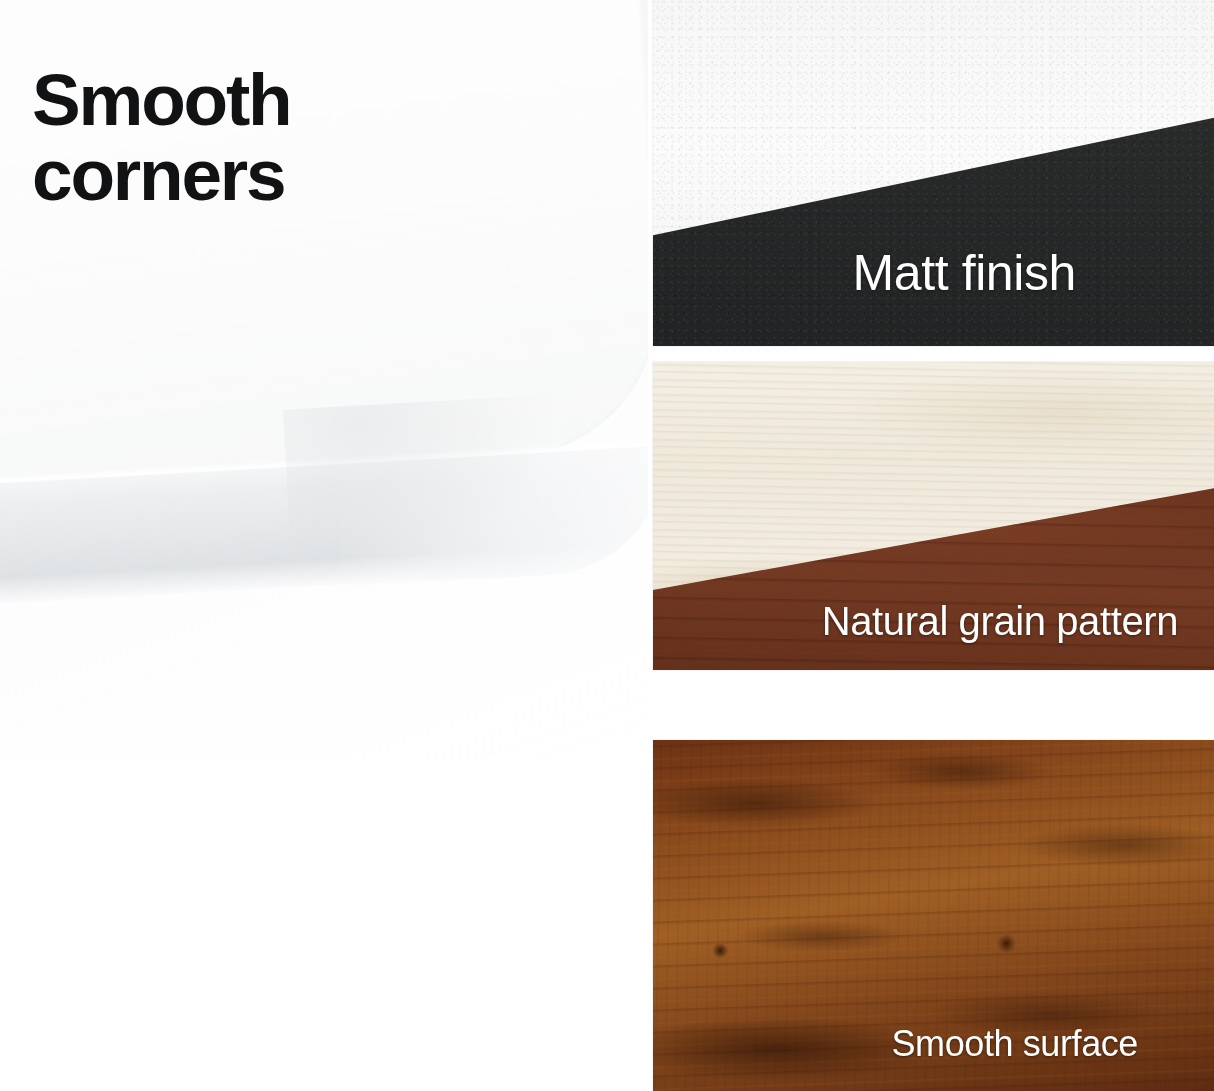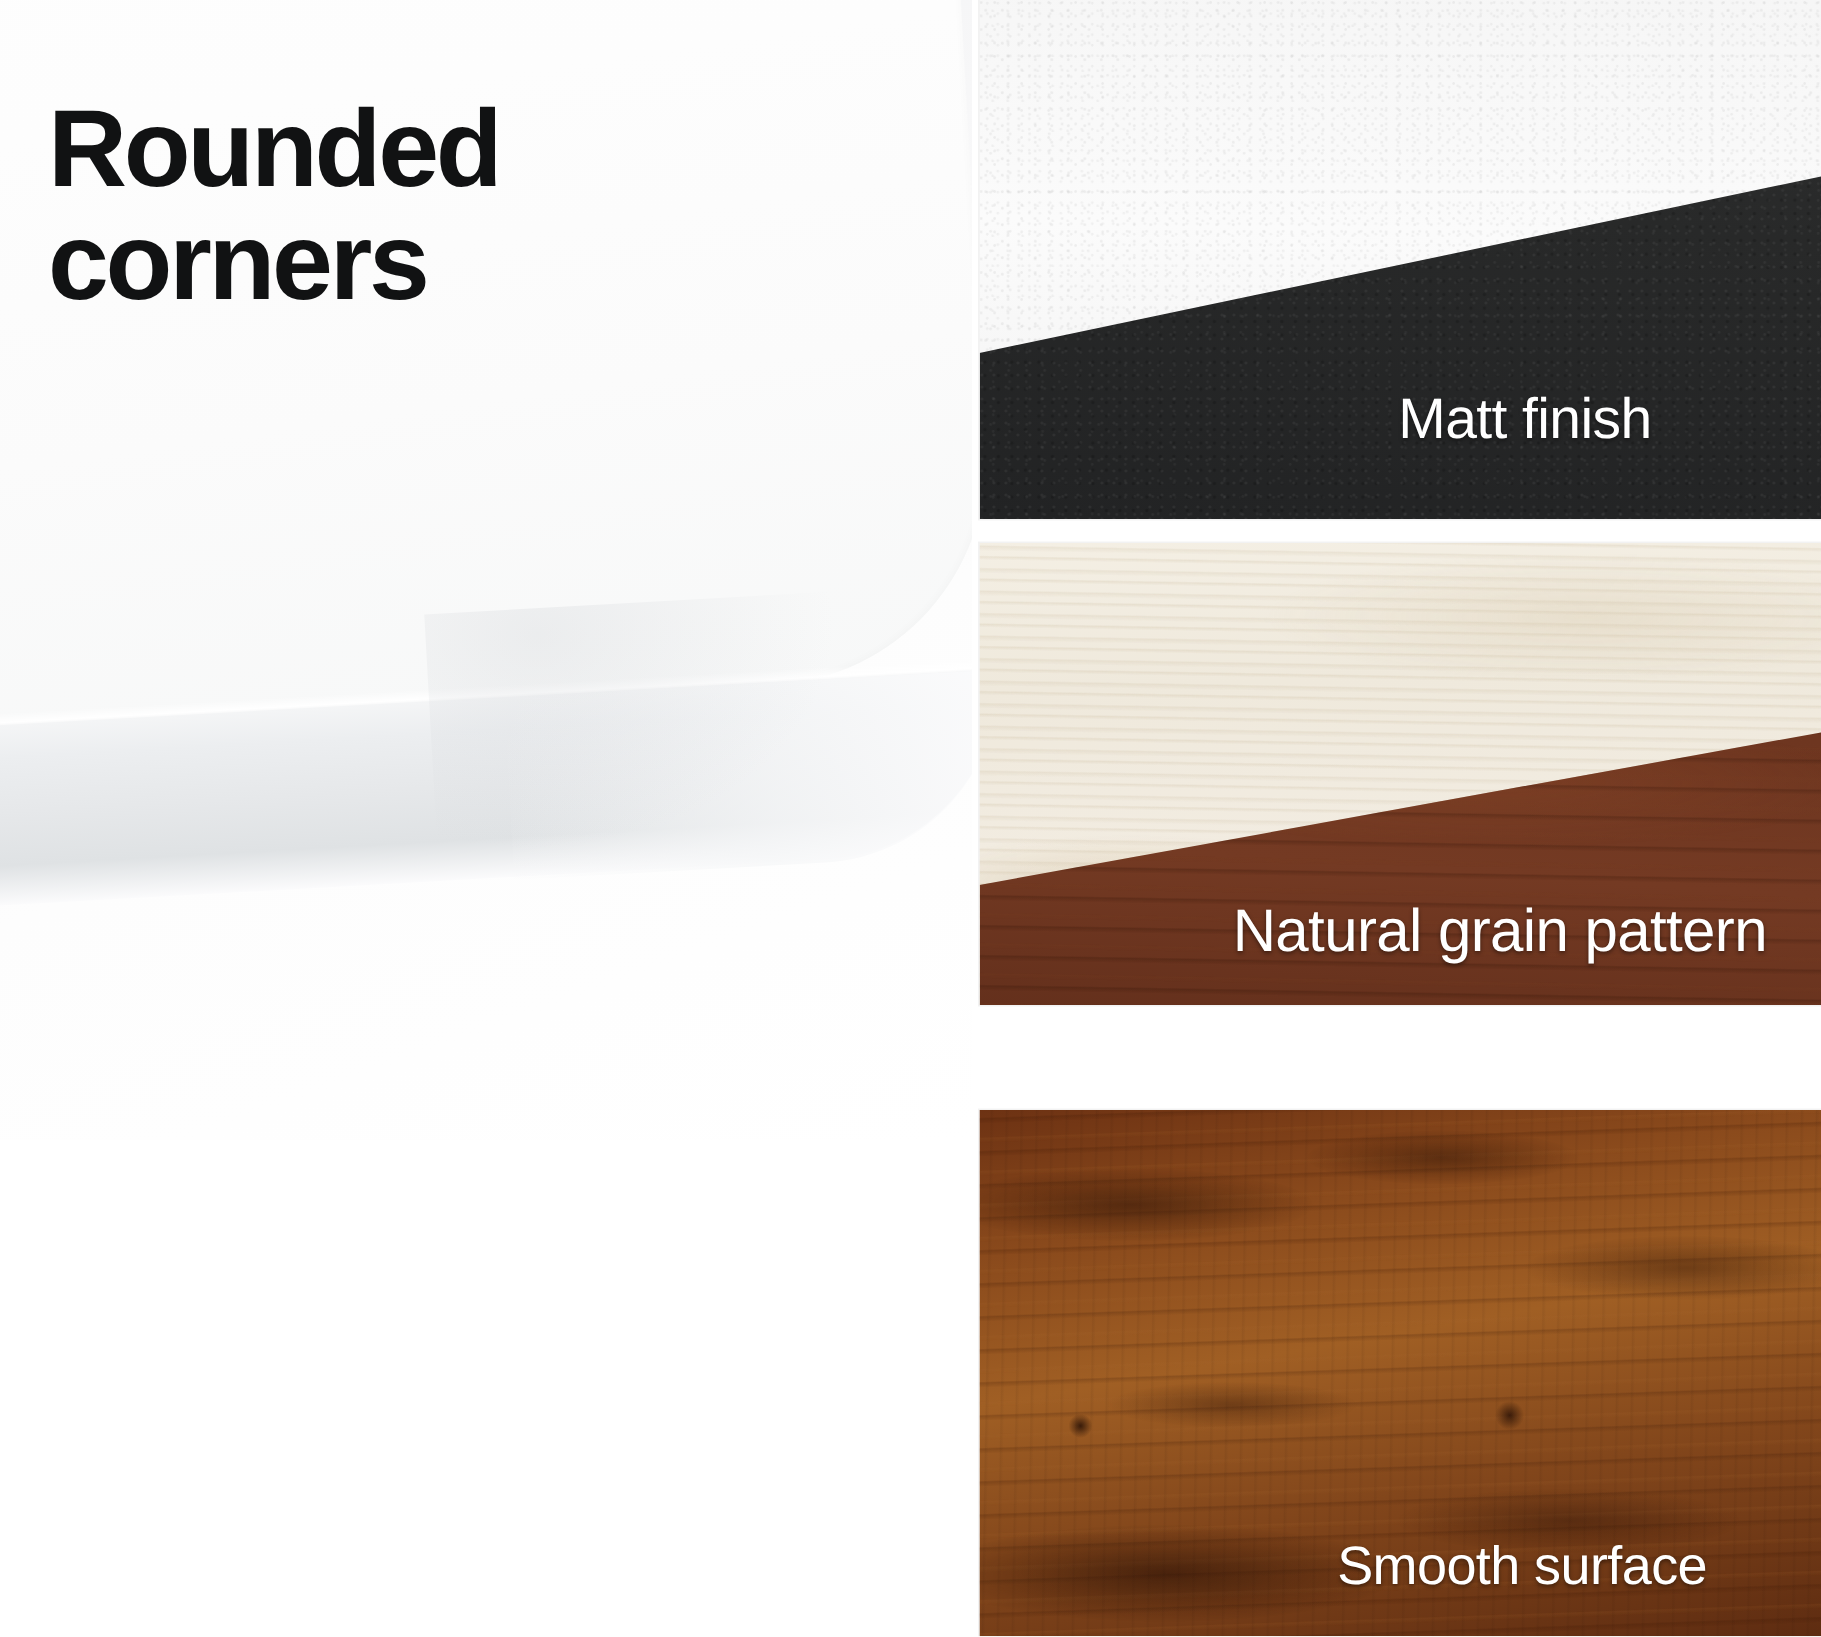--- a/index.html
+++ b/index.html
@@ -279,21 +279,21 @@
   .swatch-label {
     position: absolute;
     z-index: 5;
     color: #ffffff;
     font-family: "Liberation Sans", sans-serif;
     font-weight: 400;
     letter-spacing: -0.4px;
     white-space: nowrap;
     text-shadow: 0 1px 3px rgba(0,0,0,0.45);
   }
-  .label-1 { right: 113px; bottom: 44px;  font-size: 38px; }
+  .label-1 { right: 138px; bottom: 44px;  font-size: 50px; }
   .label-2 { right:  36px; bottom: 26px;  font-size: 40px; }
   .label-3 { right:  76px; bottom: 26px;  font-size: 36px; }
 </style>
 </head>
 <body>
 
 <div id="page">
 
   <div class="left-panel">
 
@@ -302,21 +302,21 @@
     <div class="tabletop-wrap">
       <div class="tabletop-top"></div>
       <div class="tabletop-seam"></div>
       <div class="tabletop-edge"></div>
       <div class="tabletop-edge-shade"></div>
       <div class="corner-shadow"></div>
     </div>
 
     <div class="headline-block">
       <h1 class="headline">
-        <span>Rounded</span><br>
+        <span>Smooth</span><br>
         <span>corners</span>
       </h1>
     </div>
   </div>
 
   <div class="right-column">
 
     <div class="swatch swatch-1">
       <div class="layer p1-white"></div>
       <div class="layer p1-black"></div>

